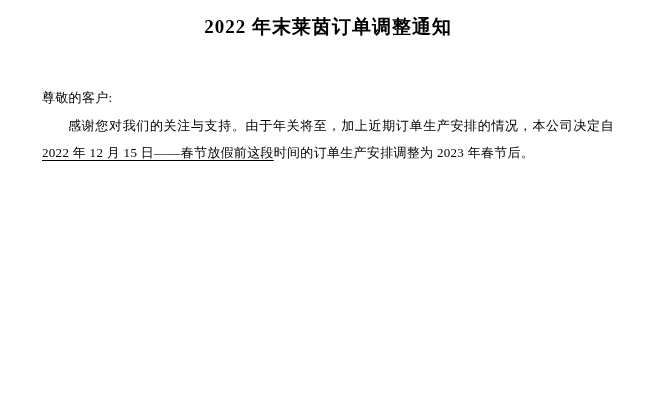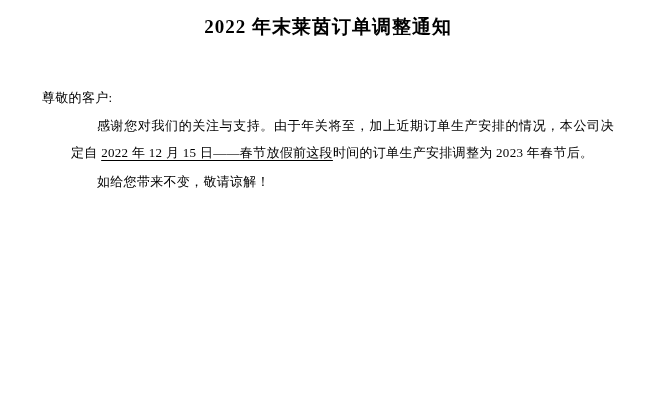--- a/index.html
+++ b/index.html
@@ -38,21 +38,20 @@
     line-height: 2.05;
     text-align: justify;
     margin: 0;
     letter-spacing: 0.3px;
   }
   .para.indent {
     text-indent: 2em;
   }
   .para + .para {
     margin-top: 2px;
-    margin-left: 29px;
   }
   .u {
     text-decoration: underline;
     text-underline-offset: 3px;
   }
 </style>
 </head>
 <body>
 
 <div class="page">
@@ -61,18 +60,15 @@
 
   <div class="body-block">
 
     <p class="para">尊敬的客户:</p>
 
     <p class="para indent">
       <span>感谢您对我们的关注与支持。由于年关将至，加上近期订单生产安排的情况，本公司决定自 </span><span class="u">2022 年 12 月 15 日——春节放假前这段</span><span>时间的订单生产安排调整为 2023 年春节后。</span>
     </p>
 
 
-    <p class="para indent">
-      <span>如给您带来不变，敬请谅解！</span>
-    </p>
 
   </div>
 </div>
 
 </body></html>

